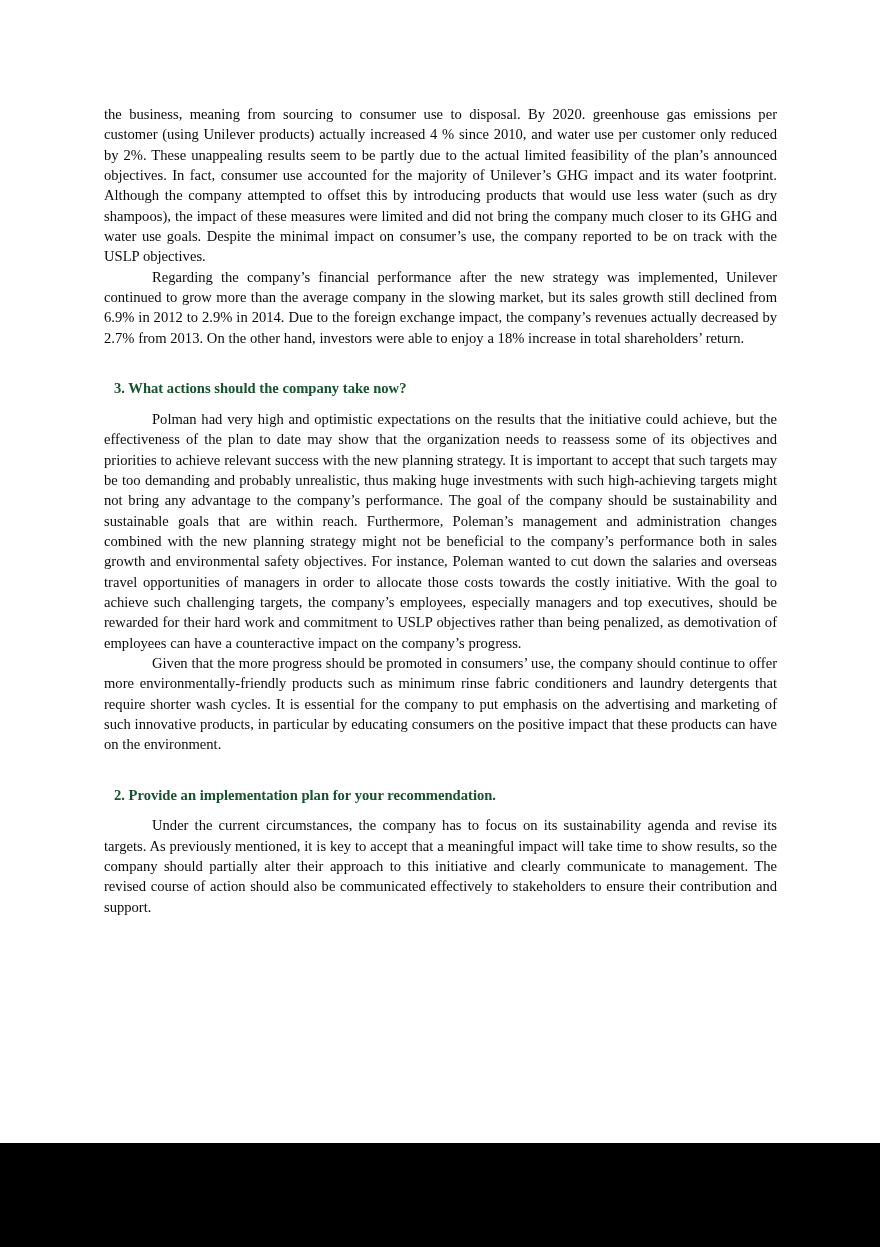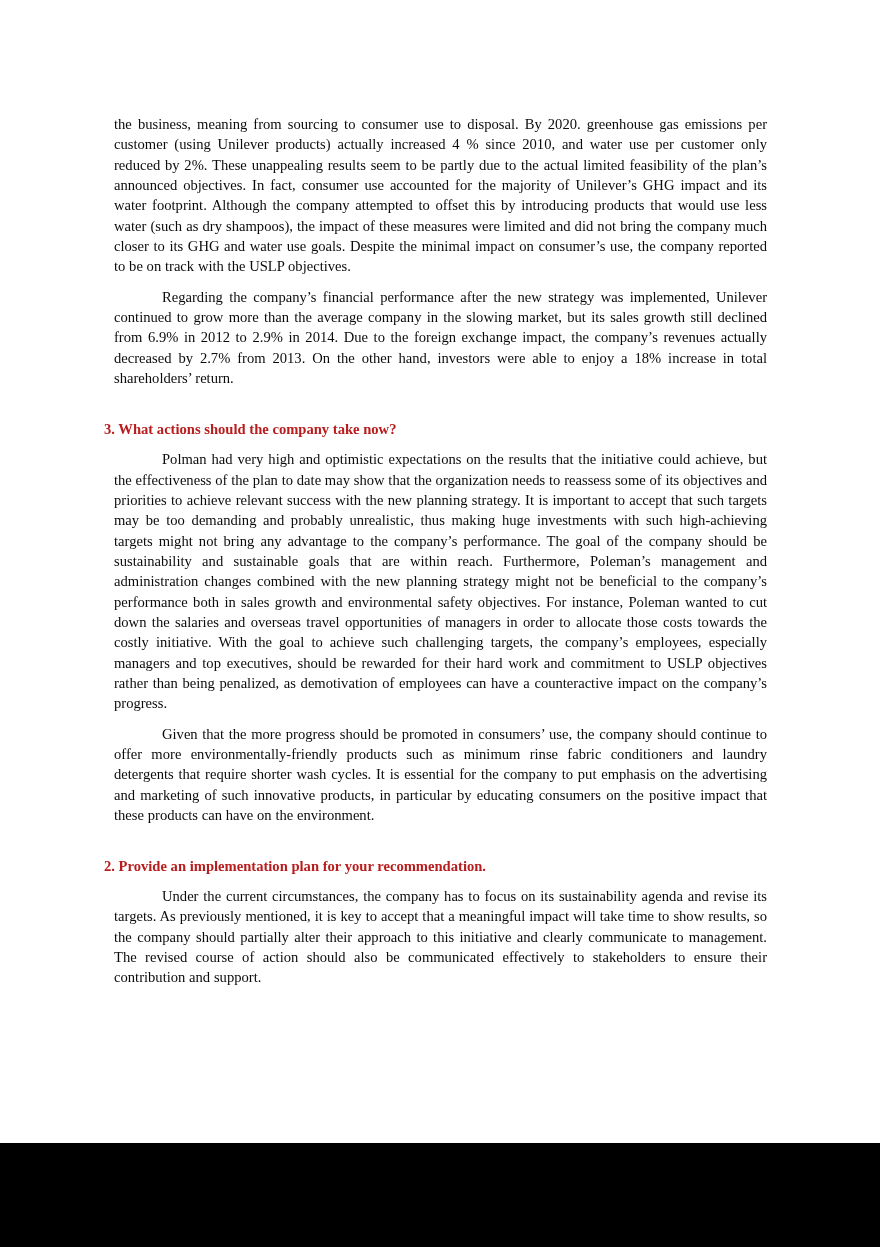--- a/index.html
+++ b/index.html
@@ -22,40 +22,40 @@
     height: 1247px;
     background: #ffffff;
   }
   #content {
     position: absolute;
     left: 104px;
     top: 104px;
     width: 673px;
   }
   .para {
-    margin: 10px;
+    margin: 0;
     text-align: justify;
     text-justify: inter-word;
     font-size: 14.6px;
     line-height: 20.35px;
     color: #0b0b0b;
     text-indent: 48px;
     hyphens: none;
     -webkit-hyphens: none;
     word-spacing: 0.1px;
   }
   .para.noindent {
     text-indent: 0;
   }
   .heading {
-    margin: 0;
+    margin: 10px;
     font-size: 14.6px;
     line-height: 20.35px;
     font-weight: bold;
-    color: #b91c1c;
+    color: #14532d;
     text-align: left;
     text-indent: 0;
   }
   .gap-line {
     height: 20.35px;
   }
   #bottom-band {
     position: absolute;
     left: 0;
     top: 1143px;

